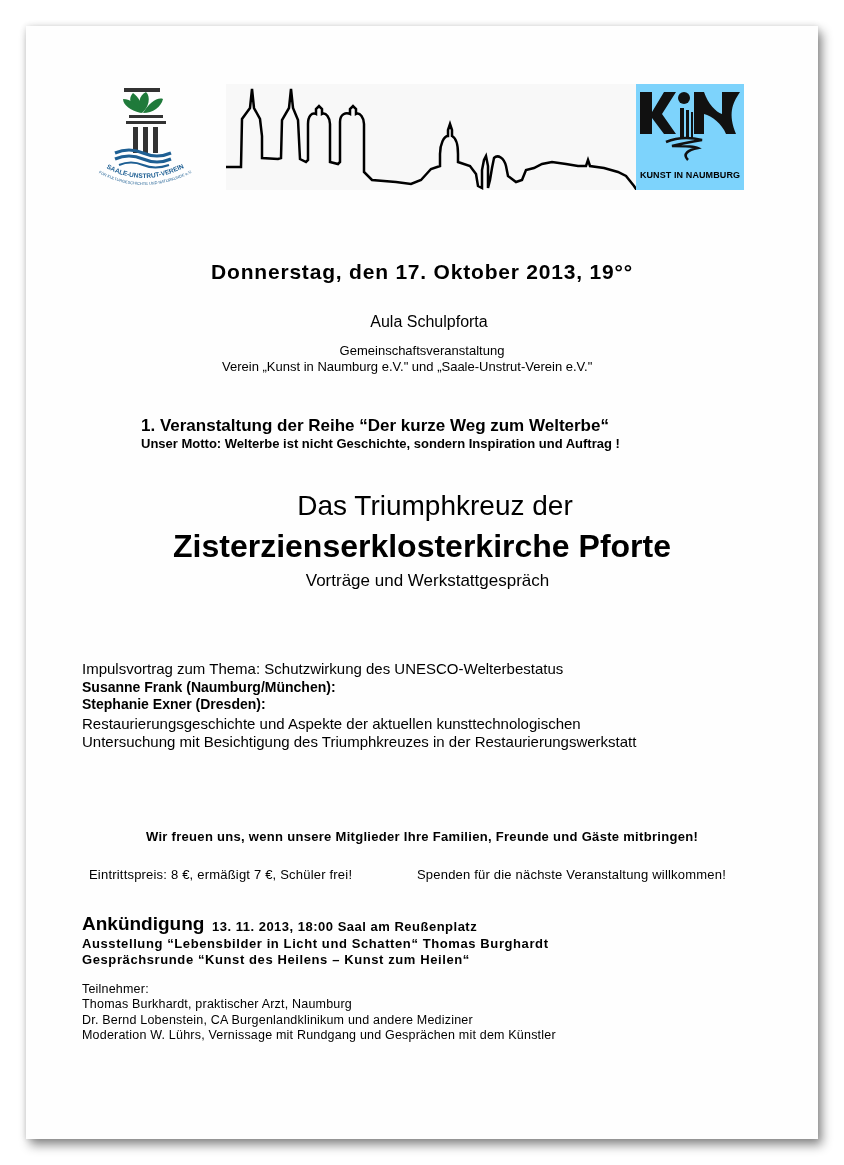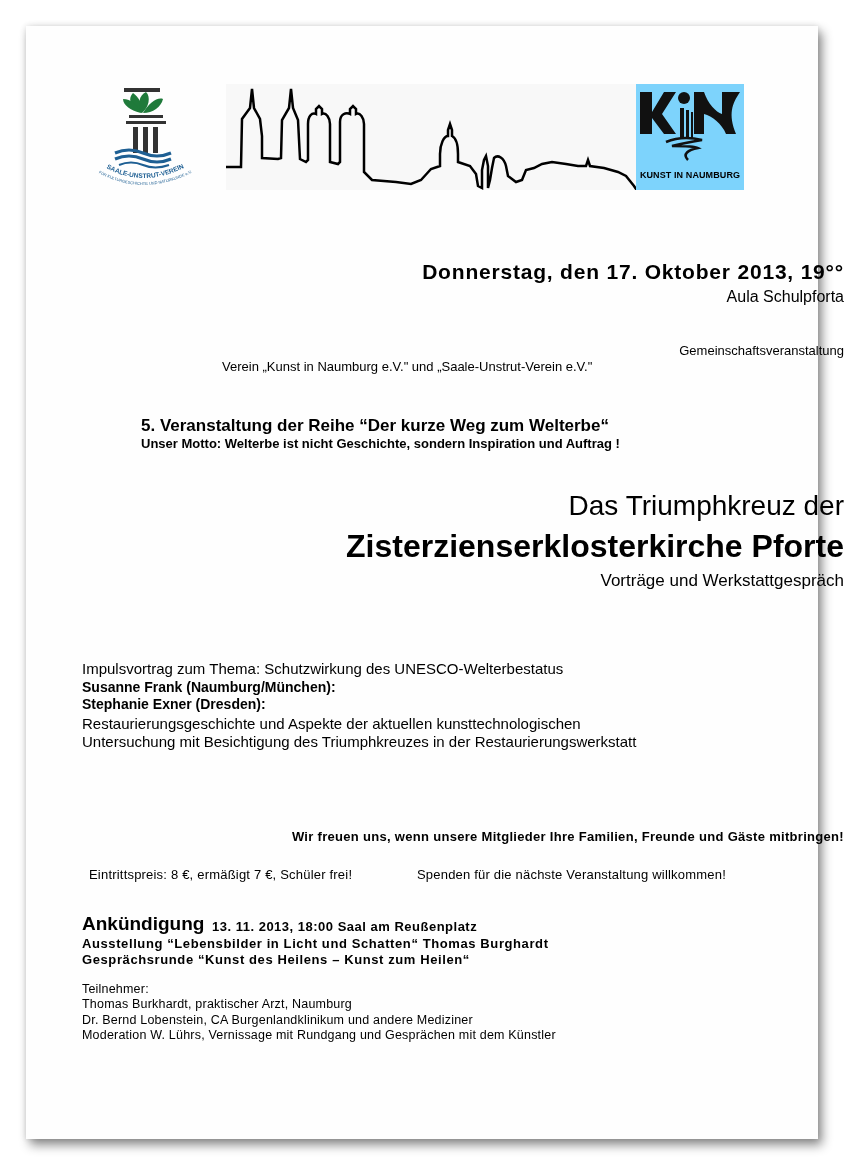--- a/index.html
+++ b/index.html
@@ -6,29 +6,29 @@
   body {
     width:844px; height:1165px; background:#ffffff; position:relative; overflow:hidden;
     font-family:"Liberation Sans", sans-serif; color:#000;
   }
   .page {
     position:absolute; left:26px; top:26px; width:792px; height:1113px;
     background:#fefefe;
     box-shadow: 4px 6px 10px rgba(0,0,0,0.45), 0 0 6px rgba(0,0,0,0.12);
   }
   .abs { position:absolute; white-space:nowrap; }
-  .center { left:0; right:0; text-align:right; }
+  .center { left:0; right:0; text-align:center; }
 
   .logo-suv { position:absolute; left:91px; top:83px; width:110px; height:110px; }
   .skyline { position:absolute; left:226px; top:84px; width:420px; height:106px; background:#f8f8f8; }
   .kin { position:absolute; left:636px; top:84px; width:108px; height:106px; background:#7dd3fc; }
   .kin-text { position:absolute; left:0; right:0; bottom:10px; text-align:center; font-size:9px; font-weight:bold; letter-spacing:0.1px; }
 
   .date-line { top:260px; font-size:21px; font-weight:bold; letter-spacing:0.8px; }
-  .venue { top:288px; font-size:16px;margin-left:14px; }
+  .venue { top:313px; font-size:16px;margin-left:14px; }
   .coop1 { top:343px; font-size:13px; }
   .coop2 { top:359px; left:222px; font-size:13px; }
 
   .series { top:416px; left:141px; font-size:17px; font-weight:bold; }
   .motto { top:436px; left:141px; font-size:13px;font-weight:bold; }
 
   .title1 { top:490px; font-size:28px; font-weight:normal;padding-left:26px; }
   .title2 { top:528px; font-size:32px; font-weight:bold; }
   .subtitle { top:571px; font-size:17px;padding-left:11px; }
 
@@ -86,21 +86,21 @@
     <path d="M30 58 C44 52 58 54 66 56 C54 58 44 60 36 62 C48 62 58 62 62 64 C52 66 46 70 52 76" fill="none" stroke="#111" stroke-width="2.5"></path>
   </svg>
   <div class="kin-text">KUNST IN NAUMBURG</div>
 </div>
 
 <div class="abs center date-line">Donnerstag, den 17. Oktober 2013, 19°°</div>
 <div class="abs center venue">Aula Schulpforta</div>
 <div class="abs center coop1">Gemeinschaftsveranstaltung</div>
 <div class="abs coop2">Verein „Kunst in Naumburg e.V." und „Saale-Unstrut-Verein e.V."</div>
 
-<div class="abs series">5. Veranstaltung der Reihe  “Der kurze Weg zum Welterbe“</div>
+<div class="abs series">1. Veranstaltung der Reihe  “Der kurze Weg zum Welterbe“</div>
 <div class="abs motto">Unser Motto:   Welterbe ist nicht Geschichte, sondern Inspiration und Auftrag !</div>
 
 <div class="abs center title1">Das Triumphkreuz der</div>
 <div class="abs center title2">Zisterzienserklosterkirche Pforte</div>
 <div class="abs center subtitle">Vorträge und Werkstattgespräch</div>
 
 <div class="abs speaker-name" style="top:679px;">Susanne Frank (Naumburg/München):</div>
 <div class="abs speaker-desc" style="top:660px;">Impulsvortrag zum Thema: Schutzwirkung des UNESCO-Welterbestatus</div>
 
 <div class="abs speaker-name" style="top:696px;">Stephanie Exner (Dresden):</div>

